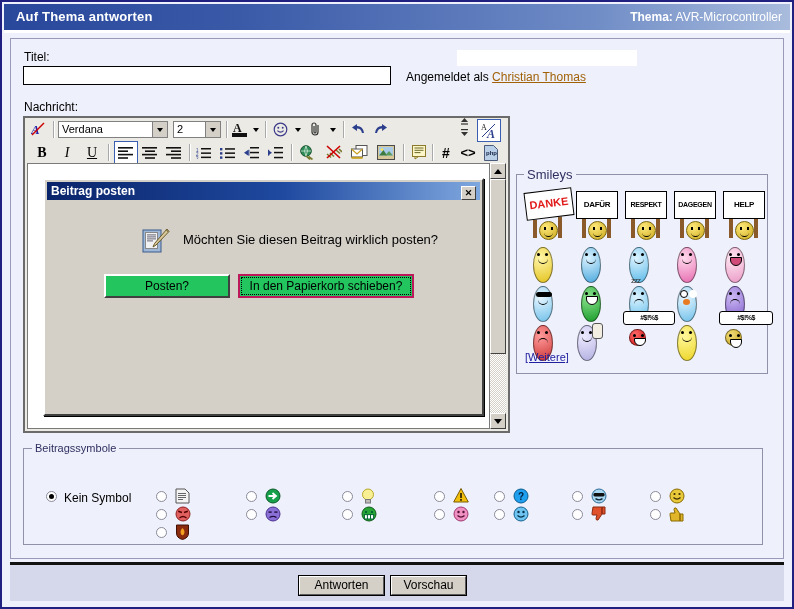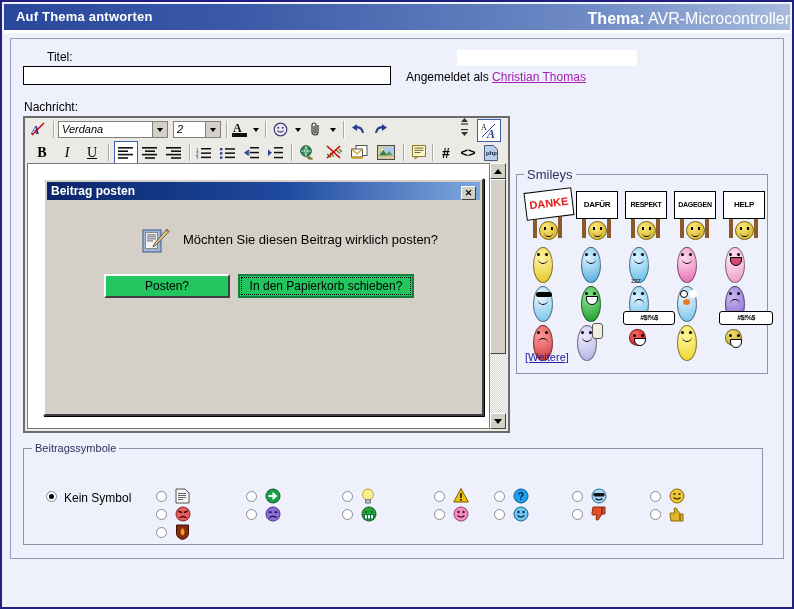--- a/index.html
+++ b/index.html
@@ -20,65 +20,65 @@
   .titlebar{
     position:absolute;left:2px;top:2px;width:786px;height:26px;
     background:linear-gradient(to right,#29479b 0%,#3a5aa8 30%,#6f8cc6 75%,#a9bcdd 100%);
     color:#fff;
   }
   .titlebar .left{
     position:absolute;left:12px;top:5px;font-size:13px;font-weight:bold;
     letter-spacing:.2px;
   }
   .titlebar .right{
-    position:absolute;right:0;top:6px;font-size:16px;
+    position:absolute;right:8px;top:6px;font-size:12px;
   }
   .titlebar .right b{font-weight:bold;}
   .titlebar-shadow{
     position:absolute;left:2px;top:28px;width:786px;height:3px;background:#ffffff;
   }
   
   .mainpanel{
     position:absolute;left:8px;top:36px;width:774px;height:521px;
     background:#eef0fb;border:1px solid #9a9ab8;box-sizing:border-box;
   }
   .lbl{font-size:12px;color:#000;}
-  #titel-label{position:absolute;left:22px;top:48px;margin-left:23px;}
+  #titel-label{position:absolute;left:22px;top:48px;}
   #titel-input{
     position:absolute;left:21px;top:64px;width:368px;height:19px;
     border:1px solid #000;background:#fff;box-sizing:border-box;
   }
   #white-block{
     position:absolute;left:455px;top:48px;width:180px;height:16px;background:#fff;
   }
   #angemeldet{
     position:absolute;left:404px;top:68px;font-size:12px;
   }
-  #angemeldet a{color:#a21caf;text-decoration:underline;margin-top:40px;}
+  #angemeldet a{color:#a16207;text-decoration:underline;margin-top:40px;}
   #nachricht-label{position:absolute;left:22px;top:98px;}
 
   
   .editor{
     position:absolute;left:21px;top:114px;width:487px;height:317px;
     border:2px solid #6b6b6b;background:#eceae4;box-sizing:border-box;
   }
   .toolbar{
     position:absolute;left:0;top:0;width:483px;height:44px;background:#eceae4;
   }
   .trow{position:absolute;left:0;height:22px;width:483px;}
   .trow1{top:1px;}
   .trow2{top:24px;}
   .tbtn{
     position:absolute;top:1px;height:19px;display:flex;align-items:center;
     justify-content:center;font-size:12px;cursor:default;
   }
   .sep{position:absolute;top:2px;width:1px;height:17px;background:#a9a9a9;border-right:1px solid #fff;}
   .combo{
     position:absolute;top:2px;height:17px;background:#fff;border:1px solid #808080;
-    box-sizing:border-box;font-size:11px;padding-left:3px;line-height:15px;font-style:italic;
+    box-sizing:border-box;font-size:11px;padding-left:3px;line-height:15px;
   }
   .combo .arrowbox{
     position:absolute;right:0px;top:0px;width:14px;height:15px;background:#d4d0c8;
     border-left:1px solid #808080;
   }
   .combo .arrowbox:after{
     content:"";position:absolute;left:4px;top:6px;
     border-left:3px solid transparent;border-right:3px solid transparent;border-top:4px solid #000;
   }
   .smallarrow{
@@ -145,21 +145,21 @@
     position:absolute;left:138px;top:52px;font-size:13px;color:#000;
   }
   .dlg-btn{
     position:absolute;top:94px;height:24px;background:#22c55e;
     border:2px solid #fff;border-right-color:#404040;border-bottom-color:#404040;
     box-sizing:border-box;font-size:12px;text-align:center;line-height:20px;
     font-family:"Liberation Sans",sans-serif;
   }
   #dlg-btn-post{left:59px;width:126px;}
   #dlg-btn-trash{
-    left:193px;width:176px;border:2px solid #15803d;
+    left:193px;width:176px;border:2px solid #be185d;
   }
   #dlg-btn-trash .inner{
     position:absolute;left:1px;top:1px;right:1px;bottom:1px;
     border:1px dotted #000;line-height:16px;
   }
 
   
   .smileys{
     position:absolute;left:514px;top:172px;width:252px;height:200px;
     border:1px solid #9090a8;box-sizing:border-box;background:#eef0fb;
@@ -758,14 +758,18 @@
     </div>
     <div class="radio" style="left:626px;top:60px"></div>
     <div class="sym-ic" style="left:645px;top:57px">
       <svg width="16" height="16" viewBox="0 0 16 16">
           <path d="M11 15 h3 V8 h-3 Z M2 15 h9 V8 L7 2 q-2 -0.6 -2 1.6 l1 3.4 H2 q-1.4 0 -1 1.6 Z" fill="#e0b52a" stroke="#8a6a00"></path>
         </svg>
     </div>
   </div>
   <span class="symbols-legend">Beitragssymbole</span>
 
+  <div class="footerbar">
+    <div class="fbtn" id="btn-antworten">Antworten</div>
+    <div class="fbtn" id="btn-vorschau">Vorschau</div>
+  </div>
 
 </div>
 
 </body></html>

